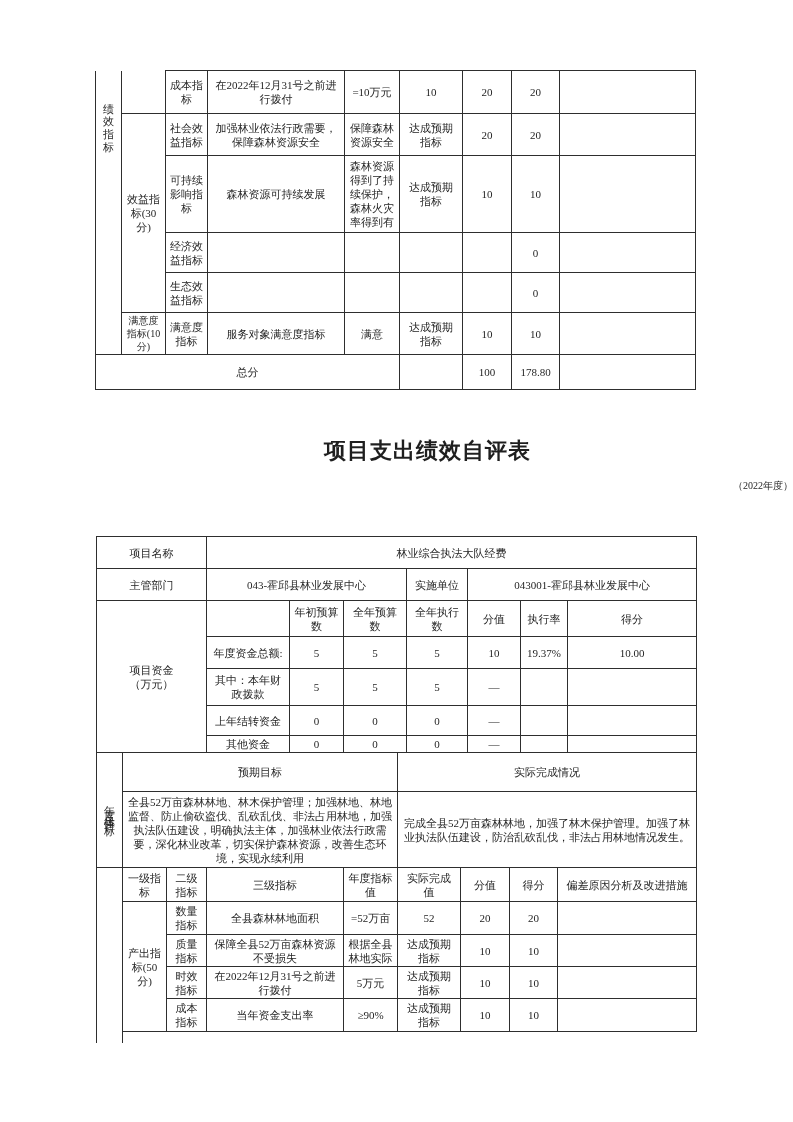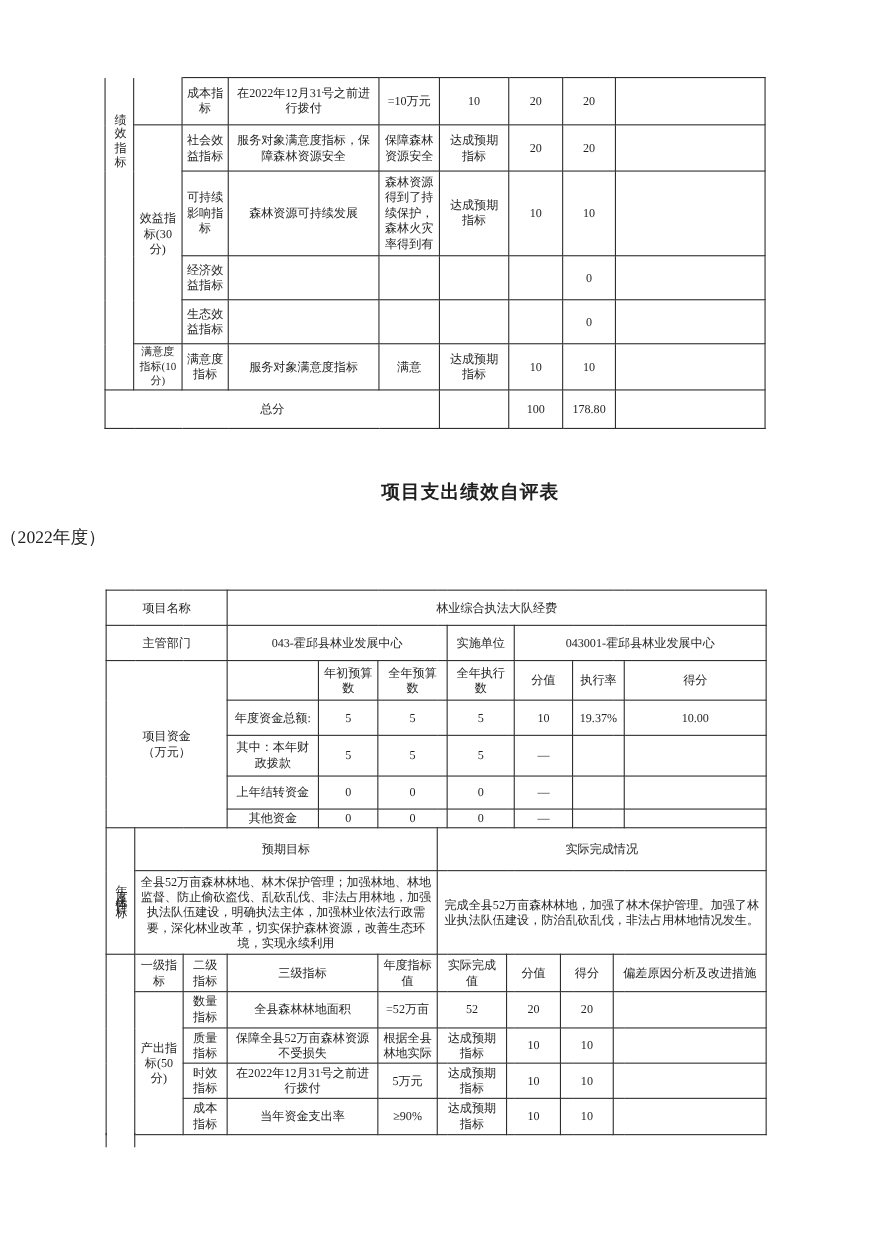--- a/index.html
+++ b/index.html
@@ -13,22 +13,22 @@
   .tbl td.noBot{border-bottom:none;}
   .tbl td.vtop{vertical-align:top;}
   .vert{writing-mode:vertical-lr;text-orientation:upright;display:inline-block;}
   .vert-jx{letter-spacing:13px;margin-top:22px;}
   .vert-nd{letter-spacing:4px;}
   .bold{font-weight:normal;}
   .pre{white-space:pre-line;}
   .goaltxt{line-height:15px;padding:2px 6px;}
   .devhead{padding:0 10px;}
   .title{position:absolute;top:436px;left:0;width:100%;text-align:center;
-         font-size:17px;font-weight:bold;letter-spacing:1px;text-indent:62px;}
-  .subtitle{position:absolute;top:479px;left:0;width:100%;text-align:left;font-size:16px;}
+         font-size:22px;font-weight:bold;letter-spacing:1px;text-indent:62px;}
+  .subtitle{position:absolute;top:479px;left:0;width:100%;text-align:right;font-size:10px;}
   .stub{position:absolute;width:1px;height:13px;background:#2e2e2e;}
 </style>
 </head>
 <body>
 
 <div class="page">
 
   <table class="tbl" style="left:95px;top:70px;width:600px;">
     <colgroup>
       <col style="width:26px">
@@ -49,21 +49,21 @@
       <td>在2022年12月31号之前进行拨付</td>
       <td>=10万元</td>
       <td>10</td>
       <td>20</td>
       <td>20</td>
       <td></td>
     </tr>
     <tr style="height:42px">
       <td rowspan="4">效益指标(30分)</td>
       <td>社会效益指标</td>
-      <td>服务对象满意度指标，保障森林资源安全</td>
+      <td>加强林业依法行政需要，保障森林资源安全</td>
       <td>保障森林资源安全</td>
       <td>达成预期指标</td>
       <td>20</td>
       <td>20</td>
       <td></td>
     </tr>
     <tr style="height:77px">
       <td>可持续影响指标</td>
       <td>森林资源可持续发展</td>
       <td>森林资源得到了持续保护，森林火灾率得到有</td>

